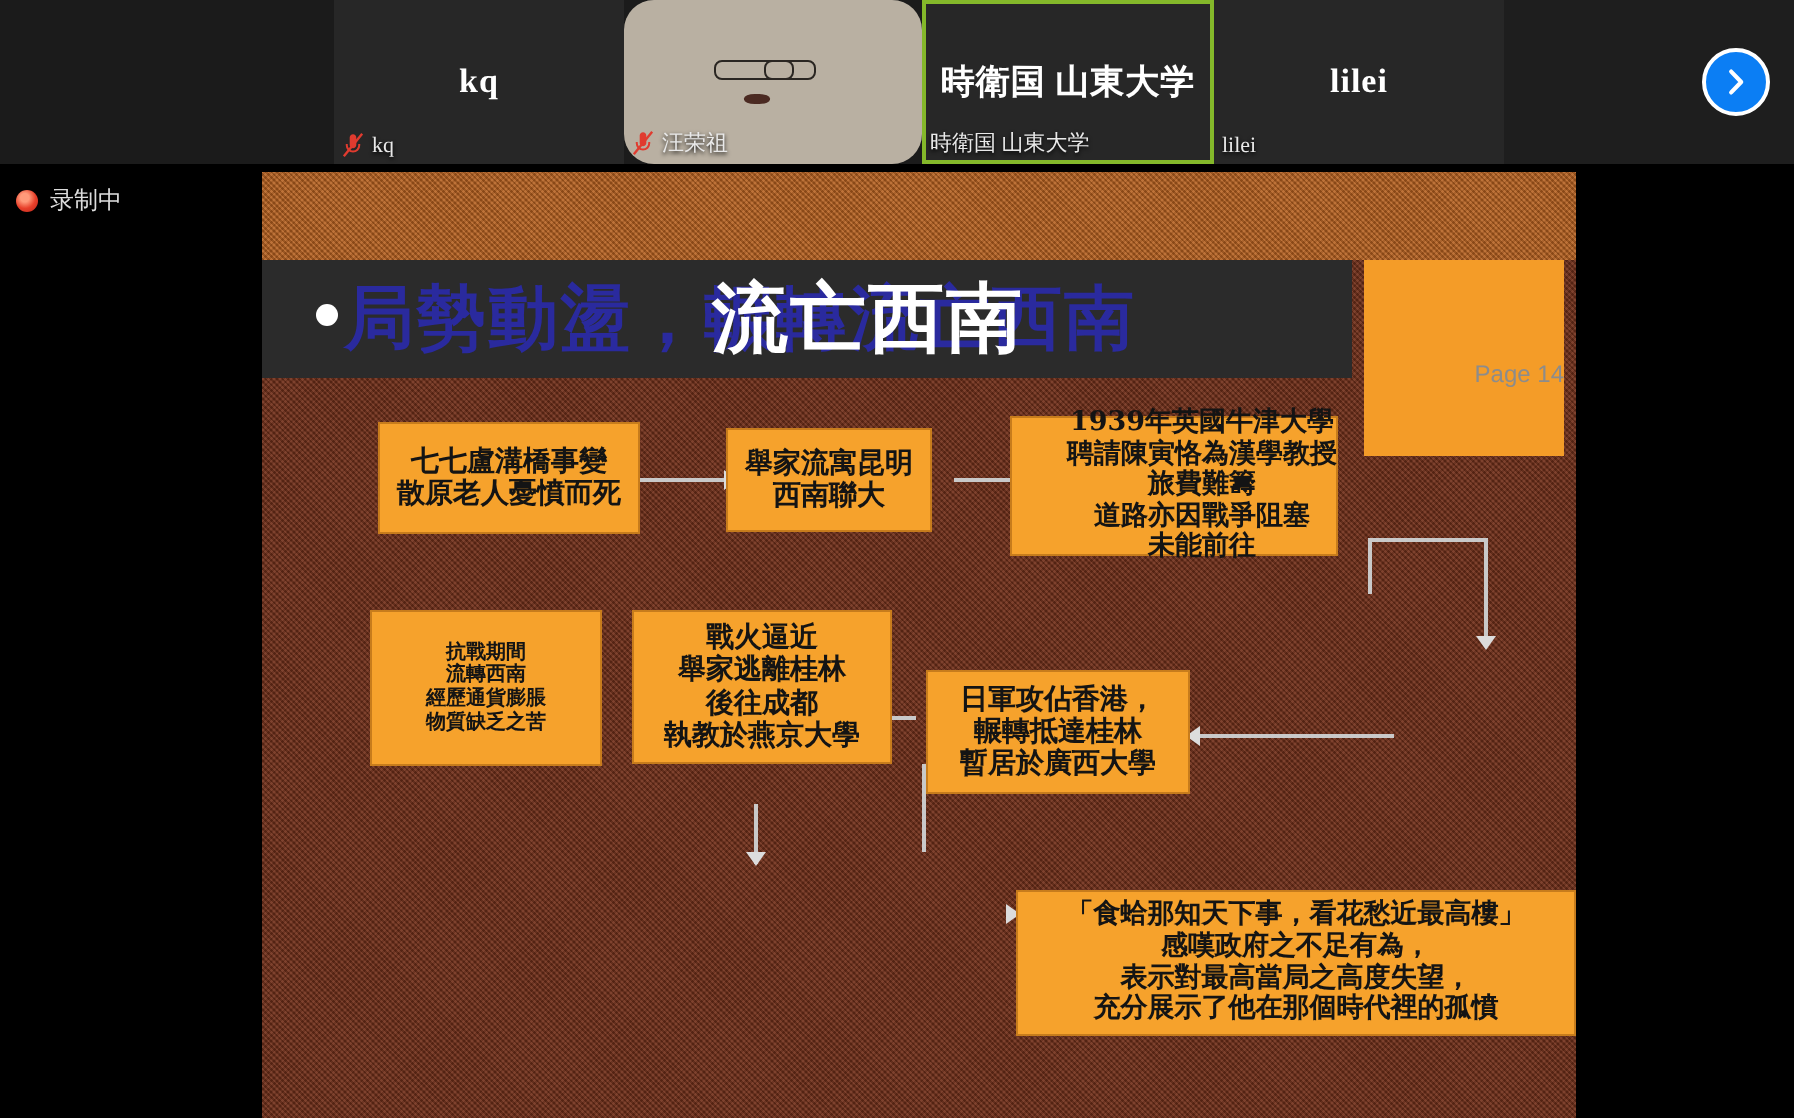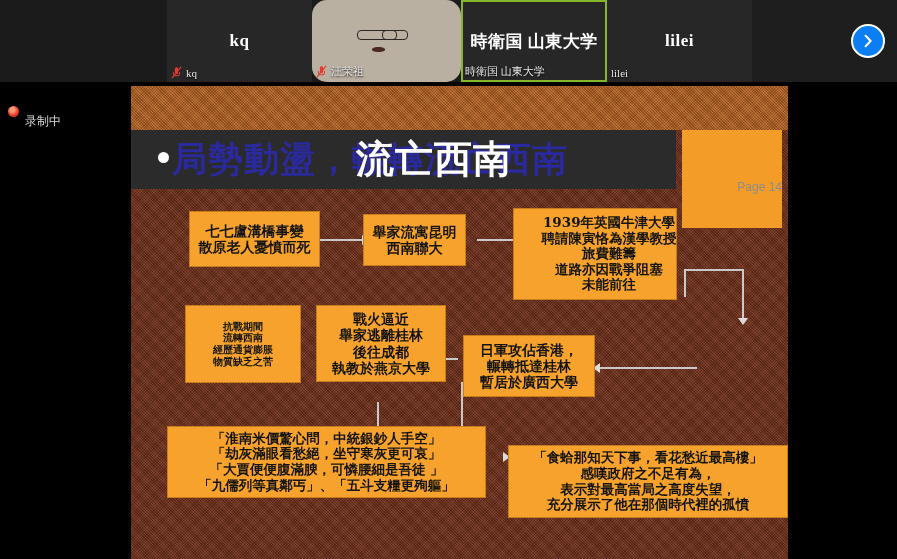--- a/index.html
+++ b/index.html
@@ -98,21 +98,21 @@
   
   #rec {
     position: absolute; left: 8px; top: 92px;
     display: flex; align-items: center; gap: 6px;
     z-index: 9;
   }
   #rec .dot {
     width: 11px; height: 11px; border-radius: 50%;
     background: radial-gradient(circle at 40% 35%, #ff9a7a 0 22%, #e8402a 55%, #b8231a 100%);
   }
-  #rec .lbl { color: #dcdcdc; font-size: 12px; margin-top: 21px; }
+  #rec .lbl { color: #dcdcdc; font-size: 12px; }
 
   
   #stage {
     position: absolute; left: 0; top: 82px;
     width: 897px; height: 477px;
     background: #000;
   }
   #slide {
     position: absolute; left: 131px; top: 4px;
     width: 657px; height: 473px;
@@ -313,21 +313,21 @@
       <div class="node" style="left:58px;top:125px;width:131px;height:56px;font-size:14px;">
         <span>七七盧溝橋事變</span>
         <span>散原老人憂憤而死</span>
       </div>
 
       <div class="node" style="left:232px;top:128px;width:103px;height:52px;font-size:14px;">
         <span>舉家流寓昆明</span>
         <span>西南聯大</span>
       </div>
 
-      <div class="node" style="left:382px;top:122px;width:164px;height:92px;font-size:13.5px;padding-left:32px;">
+      <div class="node" style="left:374px;top:122px;width:164px;height:70px;font-size:13.5px;padding-left:32px;">
         <span>1939年英國牛津大學</span>
         <span>聘請陳寅恪為漢學教授</span>
         <span>旅費難籌</span>
         <span>道路亦因戰爭阻塞</span>
         <span>未能前往</span>
       </div>
 
 
       <div class="node" style="left:332px;top:249px;width:132px;height:62px;font-size:14px;">
         <span>日軍攻佔香港，</span>
@@ -342,26 +342,20 @@
         <span>執教於燕京大學</span>
       </div>
 
       <div class="node" style="left:54px;top:219px;width:116px;height:78px;font-size:10px;">
         <span>抗戰期間</span>
         <span>流轉西南</span>
         <span>經歷通貨膨脹</span>
         <span>物質缺乏之苦</span>
       </div>
 
-      <div class="node" style="left:36px;top:340px;width:319px;height:72px;font-size:13.5px;">
-        <span>「淮南米價驚心問，中統銀鈔人手空」</span>
-        <span>「劫灰滿眼看愁絕，坐守寒灰更可哀」</span>
-        <span>「大賈便便腹滿腴，可憐腰細是吾徒 」</span>
-        <span>「九儒列等真鄰丐」、「五斗支糧更殉軀」</span>
-      </div>
 
       <div class="node" style="left:377px;top:359px;width:280px;height:73px;font-size:13.5px;">
         <span>「食蛤那知天下事，看花愁近最高樓」</span>
         <span>感嘆政府之不足有為，</span>
         <span>表示對最高當局之高度失望，</span>
         <span>充分展示了他在那個時代裡的孤憤</span>
       </div>
 
     </div>
   </div>

